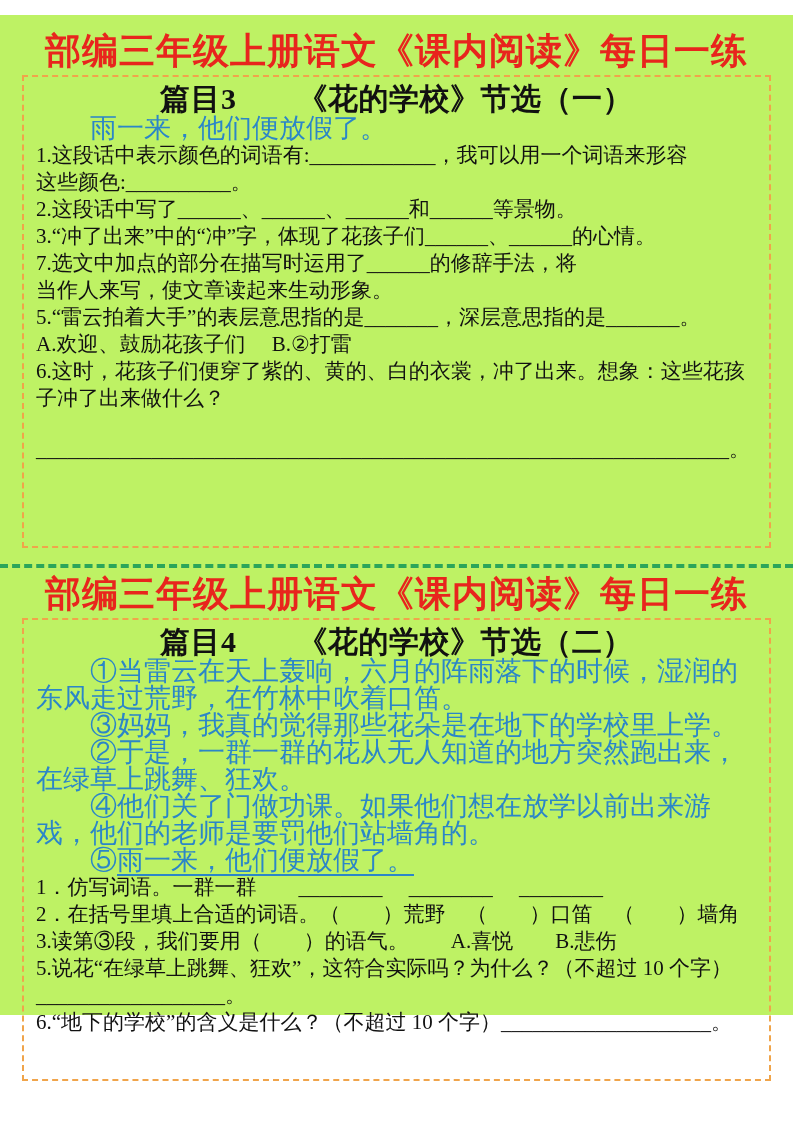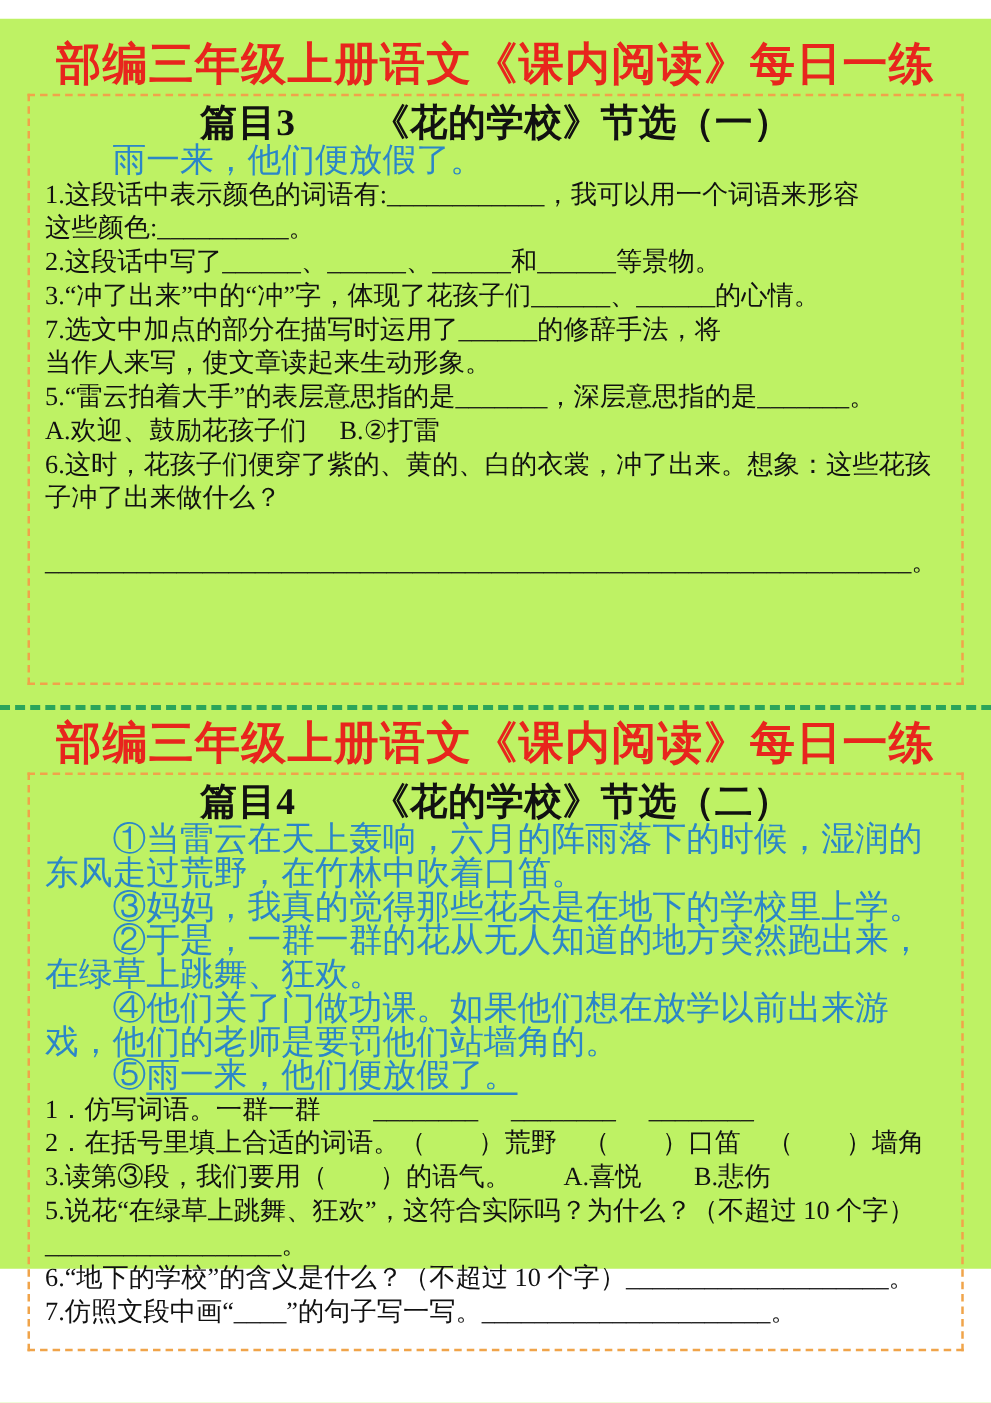--- a/index.html
+++ b/index.html
@@ -114,17 +114,16 @@
       <p><span>④他们关了门做功课。如果他们想在放学以前出来游戏，他们的老师是要罚他们站墙角的。</span></p>
       <p><span>⑤</span><span class="underline">雨一来，他们便放假了。</span></p>
     </div>
     <div class="questions">
       <div>1．仿写词语。一群一群　　________　 ________　 ________</div>
       <div>2．在括号里填上合适的词语。（　　）荒野　（　　）口笛　（　　）墙角</div>
       <div>3.读第③段，我们要用（　　）的语气。　　A.喜悦　　B.悲伤</div>
       <div>5.说花“在绿草上跳舞、狂欢”，这符合实际吗？为什么？（不超过 10 个字）</div>
       <div>__________________。</div>
       <div>6.“地下的学校”的含义是什么？（不超过 10 个字）____________________。</div>
-      <div>7.仿照文段中画“____”的句子写一写。______________________。</div>
     </div>
   </div>
 
 </div>
 
 </body></html>

